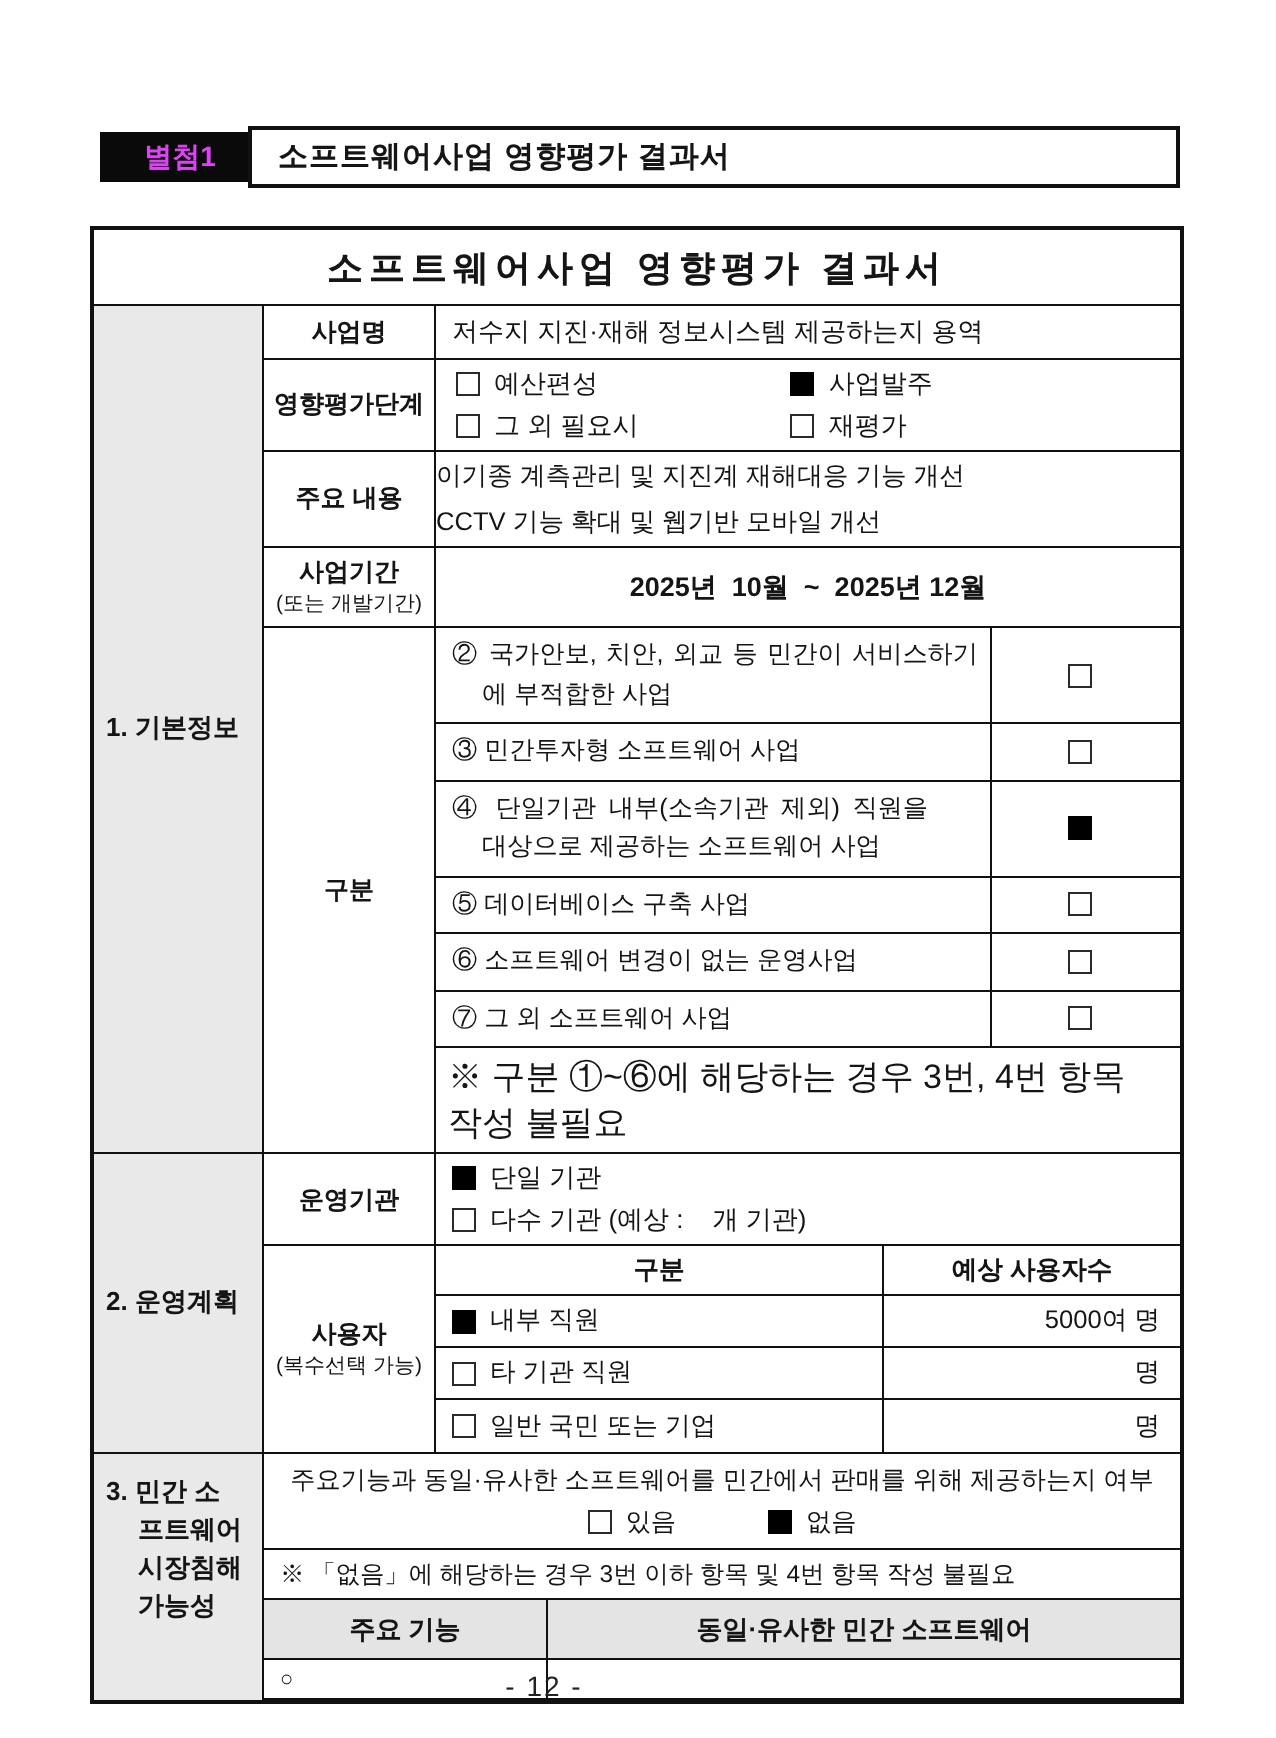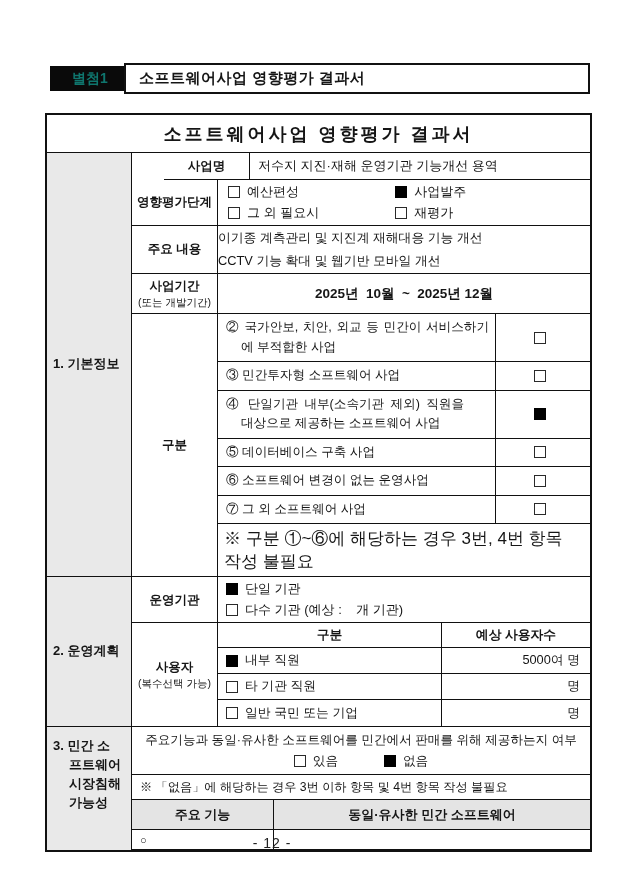--- a/index.html
+++ b/index.html
@@ -7,21 +7,21 @@
   body {
     width: 638px; height: 869px; position: relative;
     font-family: "Liberation Sans", sans-serif;
     color: #151515;
   }
   .page { position: absolute; inset: 0; }
 
   
   .hdr-badge {
     position: absolute; left: 50px; top: 66px; width: 80px; height: 25px;
-    background: #0a0a0a; color: #0f766e; font-weight: bold; font-size: 14px;
+    background: #0a0a0a; color: #d946ef; font-weight: bold; font-size: 14px;
     display: flex; align-items: center; justify-content: center;
   }
   .hdr-titlebox {
     position: absolute; left: 124px; top: 63px; width: 466px; height: 31px;
     border: 2px solid #111; background: #fff;
     display: flex; align-items: center; padding-left: 13px;
     font-weight: bold; font-size: 15px; letter-spacing: .5px;
   }
 
   
@@ -47,21 +47,21 @@
   .frow { display: flex; border-bottom: 1px solid #111; }
   .sec-body > .frow:last-child, .gsub:last-child, .urow:last-child, .mrow-last { border-bottom: none; }
   .flabel {
     width: 86px; border-right: 1px solid #111; flex: none;
     display: flex; flex-direction: column; align-items: center; justify-content: center;
     text-align: center; font-weight: bold; font-size: 12.5px; padding: 3px 2px; line-height: 1.3;
   }
   .flabel .sub { font-weight: normal; font-size: 10.5px; margin-top: 2px; }
   .fcontent { flex: 1; min-width: 0; display: flex; flex-direction: column; }
 
-  .r-name { min-height: 27px; margin-left: 32px; }
+  .r-name { min-height: 27px; }
   .r-name .fcontent { justify-content: center; padding: 2px 8px; font-size: 13px; }
   .r-stage { min-height: 40px; }
   .stage-grid {
     display: grid; grid-template-columns: 47% 53%; align-content: center;
     row-gap: 3px; padding: 3px 6px 3px 10px; font-size: 13px;
   }
   .r-content { min-height: 48px; }
   .r-content .fcontent { justify-content: center; align-items: flex-start; font-size: 12.8px; line-height: 1.75; }
   .r-period { min-height: 40px; }
   .r-period .fcontent { justify-content: center; align-items: center; font-size: 13.5px; white-space: pre-wrap; font-weight: bold; }
@@ -127,21 +127,21 @@
   <div class="doc">
 
     <div class="form-title">소프트웨어사업 영향평가 결과서</div>
 
     <div class="section">
       <div class="sec-label">1. 기본정보</div>
       <div class="sec-body">
 
         <div class="frow r-name">
           <div class="flabel">사업명</div>
-          <div class="fcontent">저수지 지진·재해 운영기관 기능개선 용역</div>
+          <div class="fcontent">저수지 지진·재해 정보시스템 제공하는지 용역</div>
         </div>
 
         <div class="frow r-stage">
           <div class="flabel">영향평가단계</div>
           <div class="fcontent stage-grid">
             <span class="opt"><span class="cb"></span><span>예산편성</span></span>
             <span class="opt"><span class="cb checked"></span><span>사업발주</span></span>
             <span class="opt"><span class="cb"></span><span>그 외 필요시</span></span>
             <span class="opt"><span class="cb"></span><span>재평가</span></span>
           </div>

